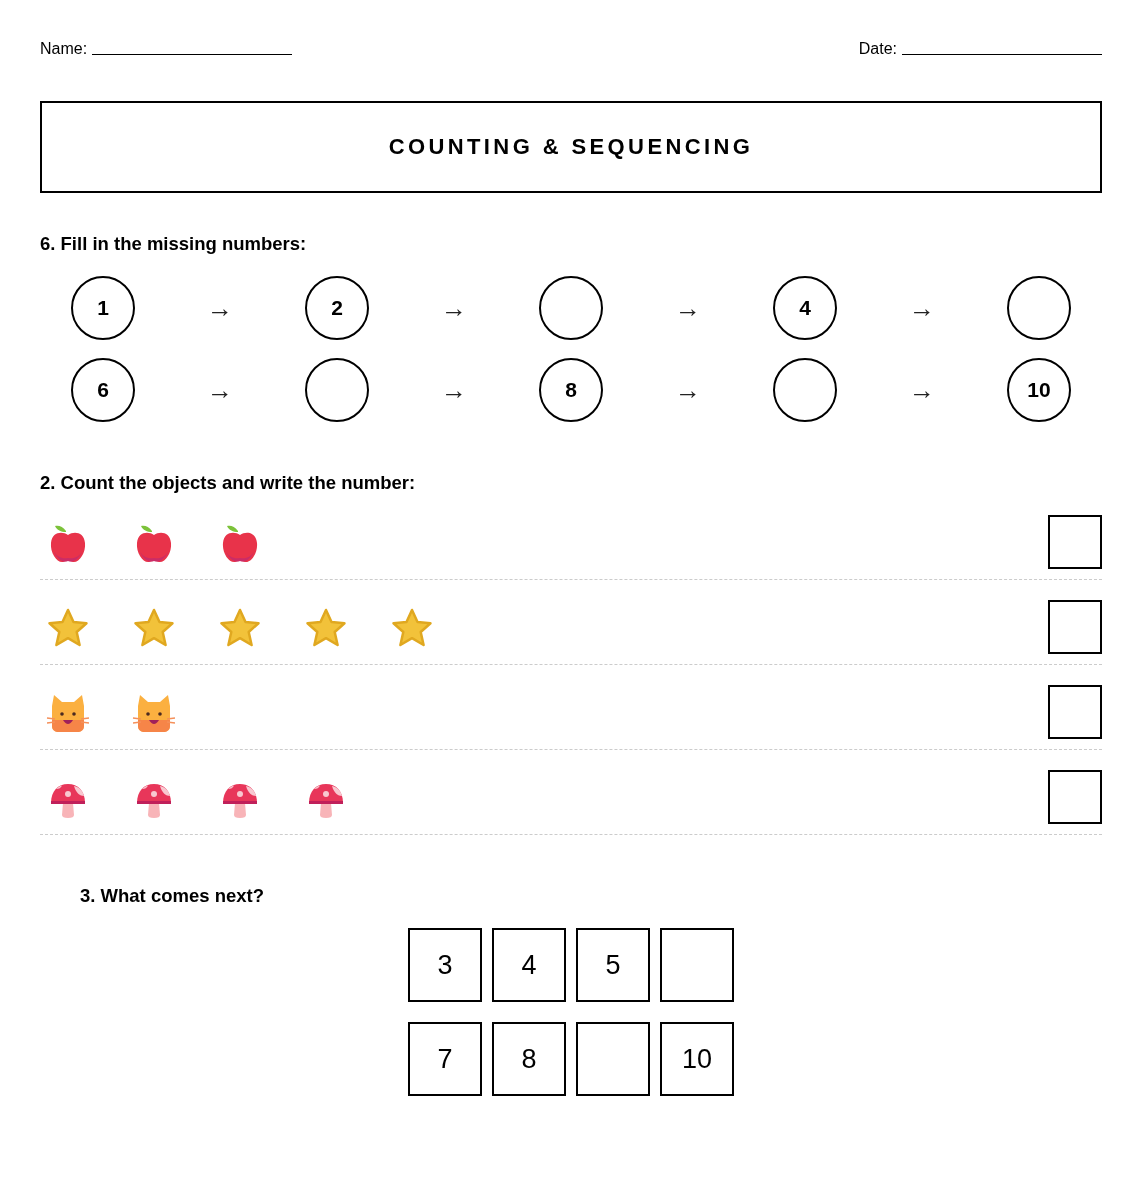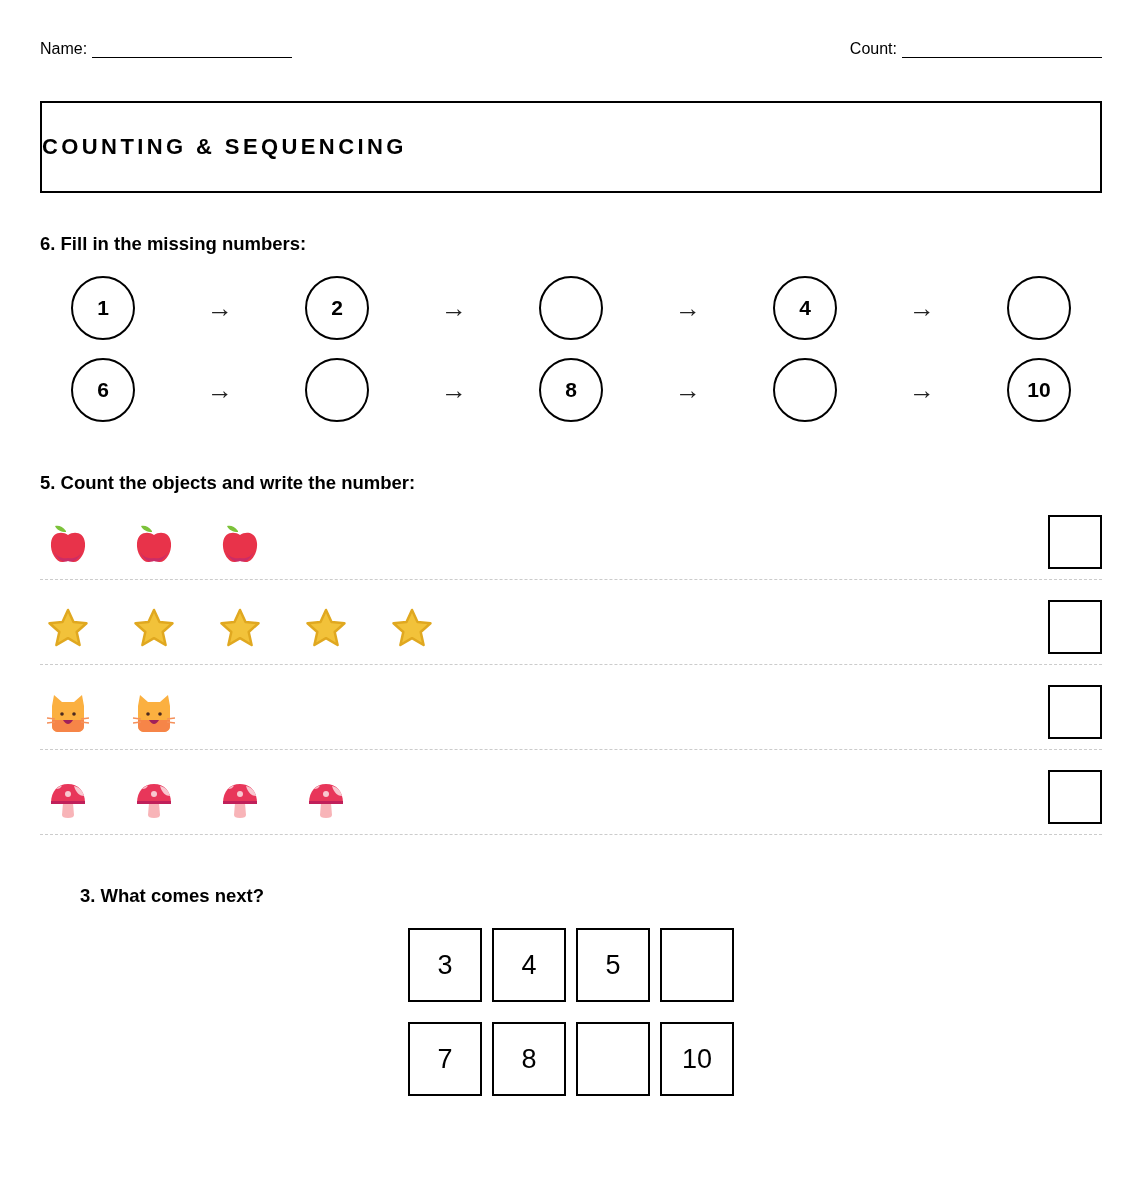--- a/index.html
+++ b/index.html
@@ -1,25 +1,25 @@
 <!DOCTYPE html>
 <html><head>
   <meta charset="utf-8">
   <style>
     * { box-sizing: border-box; margin: 0; padding: 0; }
     html, body { width: 1142px; height: 1186px; background: #ffffff; }
     body { font-family: "Liberation Sans", sans-serif; color: #000; position: relative; overflow: hidden; }
 
     .header-row { position: absolute; left: 40px; right: 40px; top: 40px; height: 20px; }
-    .field { position: absolute; top: 0; display: flex; align-items: flex-end; font-size: 16px; }
+    .field { position: absolute; top: 0; display: flex; align-items: flex-start; font-size: 16px; }
     .field.name { left: 0; }
     .field.date { right: 0; }
     .field .line { display: inline-block; width: 200px; border-bottom: 1px solid #000; height: 15px; margin-left: 5px; }
 
-    .title-box { position: absolute; left: 40px; top: 101px; width: 1062px; height: 92px; border: 2px solid #000; display: flex; align-items: center; justify-content: flex-start; }
+    .title-box { position: absolute; left: 40px; top: 101px; width: 1062px; height: 92px; border: 2px solid #000; display: flex; align-items: center; justify-content: center; }
     .title-box span { font-size: 22px; font-weight: bold; letter-spacing: 3.4px; }
 
     .section-heading { position: absolute; left: 40px; font-size: 18.5px; font-weight: bold; }
 
     .seq-row { position: absolute; left: 40px; width: 1062px; height: 64px; }
     .circle { position: absolute; top: 0; width: 64px; height: 64px; border: 2px solid #000; border-radius: 50%; display: flex; align-items: center; justify-content: center; font-size: 21px; font-weight: bold; }
     .arrow { position: absolute; top: 16px; width: 40px; text-align: center; font-size: 26px; line-height: 32px; color: #222; }
 
     .count-row { position: absolute; left: 40px; width: 1062px; height: 85px; border-bottom: 1px dashed #cccccc; }
     .objects { position: absolute; left: 5px; top: 6px; height: 50px; display: flex; }
@@ -32,21 +32,21 @@
   </style>
 </head>
 <body>
 
 <div class="header-row">
   <div class="field name">
     <span>Name:</span>
     <span class="line"></span>
   </div>
   <div class="field date">
-    <span>Count:</span>
+    <span>Date:</span>
     <span class="line"></span>
   </div>
 </div>
 
 <div class="title-box">
   <span>COUNTING &amp; SEQUENCING</span>
 </div>
 
 <div class="section-heading" style="top:233px;">6. Fill in the missing numbers:</div>
 
@@ -67,21 +67,21 @@
   <div class="arrow" style="left:160px;">→</div>
   <div class="circle" style="left:265px;"></div>
   <div class="arrow" style="left:394px;">→</div>
   <div class="circle" style="left:499px;">8</div>
   <div class="arrow" style="left:628px;">→</div>
   <div class="circle" style="left:733px;"></div>
   <div class="arrow" style="left:862px;">→</div>
   <div class="circle" style="left:967px;">10</div>
 </div>
 
-<div class="section-heading" style="top:472px;">5. Count the objects and write the number:</div>
+<div class="section-heading" style="top:472px;">2. Count the objects and write the number:</div>
 
 <div class="count-row" style="top:515px; height:65px;">
   <div class="objects">
     <div class="obj">
       <svg viewBox="0 0 44 44">
           <path d="M20 9 C17 4 12 3 9 4 C11 8 15 10 20 10 Z" fill="#7cc23a"></path>
           <path d="M22 13 C16 9 6 10 5 21 C4 31 11 41 17 40 C19 40 20 39 22 39 C24 39 25 40 27 40 C33 41 40 31 39 21 C38 10 28 9 22 13 Z" fill="#e8334a"></path>
           <path d="M8 30 C12 38 18 41 22 39 C26 41 32 38 36 30 C32 36 26 37 22 36 C18 37 12 36 8 30 Z" fill="#b8287a" opacity="0.6"></path>
         </svg>
     </div>

